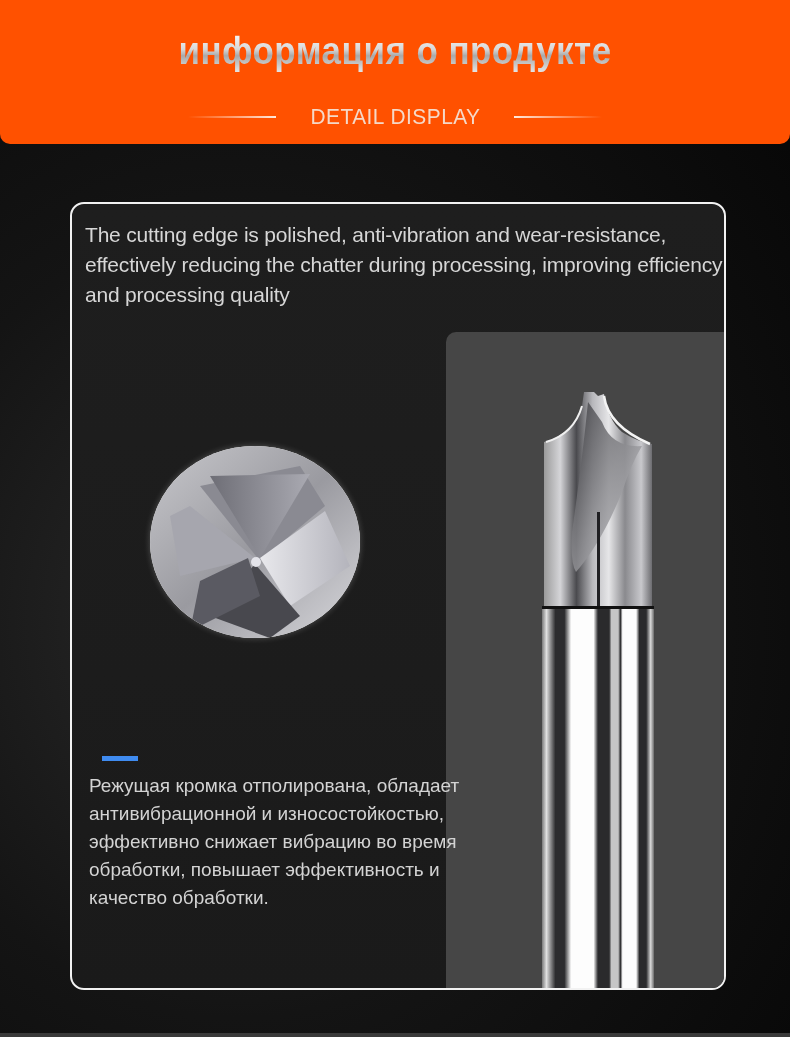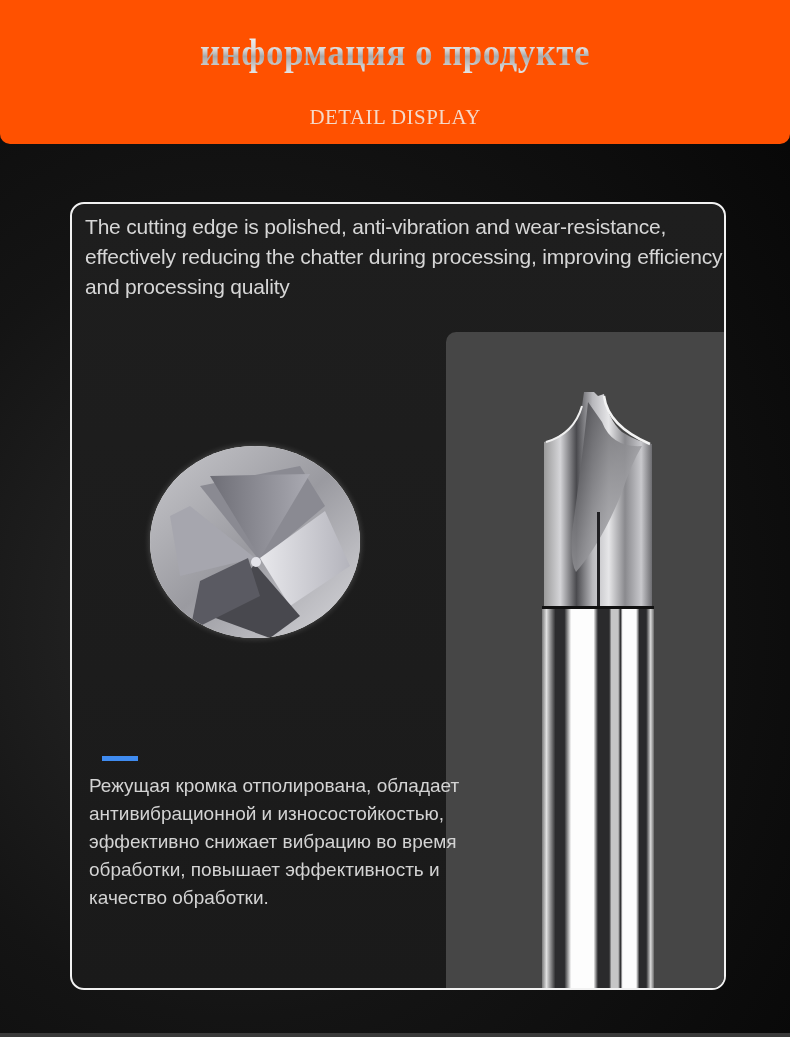--- a/index.html
+++ b/index.html
@@ -6,50 +6,49 @@
   html, body { width: 790px; height: 1037px; overflow: hidden; }
   body {
     position: relative;
     background: radial-gradient(ellipse at 30% 60%, #2a2a2a 0%, #141414 45%, #050505 100%);
     font-family: "Liberation Sans", sans-serif;
   }
   .header {
     position: absolute; left: 0; top: 0; width: 790px; height: 144px;
     background: #ff5100;
     border-radius: 0 0 10px 10px;
-    font-family: Liberation Serif, serif;
   }
   .header-title {
     position: absolute; left: 0; right: 0; top: 30px; text-align: center;
     font-size: 38px; font-weight: bold; letter-spacing: 0.5px;
     color: #e6e6e6;
     background: linear-gradient(180deg, #ffffff 0%, #d8d8d8 45%, #a9a9a9 60%, #e8e8e8 100%);
     -webkit-background-clip: text; background-clip: text;
     -webkit-text-fill-color: transparent;
     transform: scaleX(0.92);
   }
   .header-sub {
     position: absolute; left: 0; right: 0; top: 104px; height: 26px;
-    display: flex; align-items: center; justify-content: center; gap: 30px; flex-direction: column;
+    display: flex; align-items: center; justify-content: center; gap: 30px;
   }
   .header-sub .line { width: 88px; height: 2px; }
   .header-sub .line.l { background: linear-gradient(90deg, rgba(255,230,210,0) 0%, #ffe9dc 100%); }
   .header-sub .line.r { background: linear-gradient(90deg, #ffe9dc 0%, rgba(255,230,210,0) 100%); }
   .header-sub .label {
     font-size: 22px; color: #f5d9c8; letter-spacing: 0.5px;
     transform: scaleX(0.95);
   }
   .card {
     position: absolute; left: 70px; top: 202px; width: 656px; height: 788px;
     border: 2px solid #f2f2f2; border-radius: 14px;
     background: linear-gradient(180deg, #1e1e1e 0%, #1c1c1c 60%, #1a1a1a 100%);
     overflow: hidden;
   }
   .card-text-en {
-    position: absolute; left: 13px; top: 8px; width: 640px;
+    position: absolute; left: 13px; top: 16px; width: 640px;
     font-size: 21px; line-height: 30px; color: #d6d6d6;
     letter-spacing: -0.2px;
   }
   .product-panel {
     position: absolute; left: 374px; top: 128px; width: 290px; height: 680px;
     background: #464646; border-radius: 10px 0 0 0;
   }
   .tool {
     position: absolute; left: 96px; top: 60px; width: 112px; height: 600px;
   }

